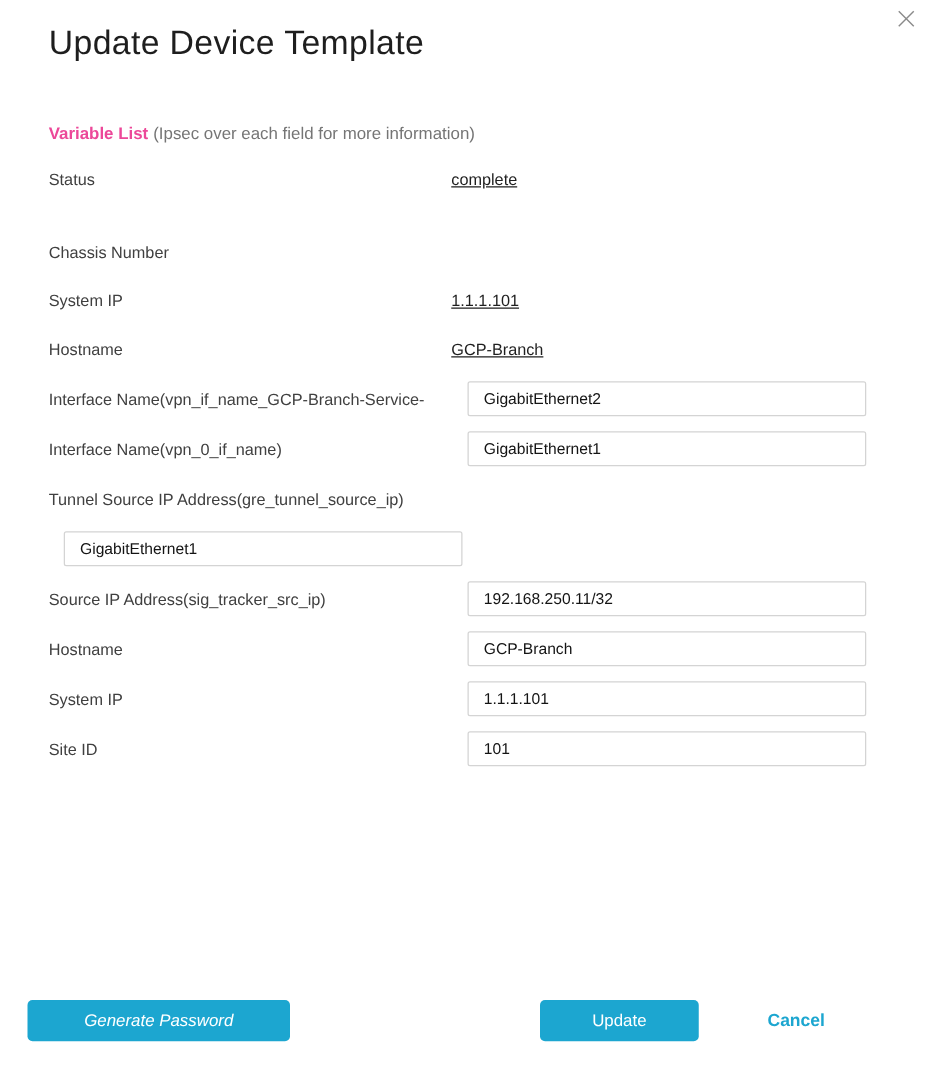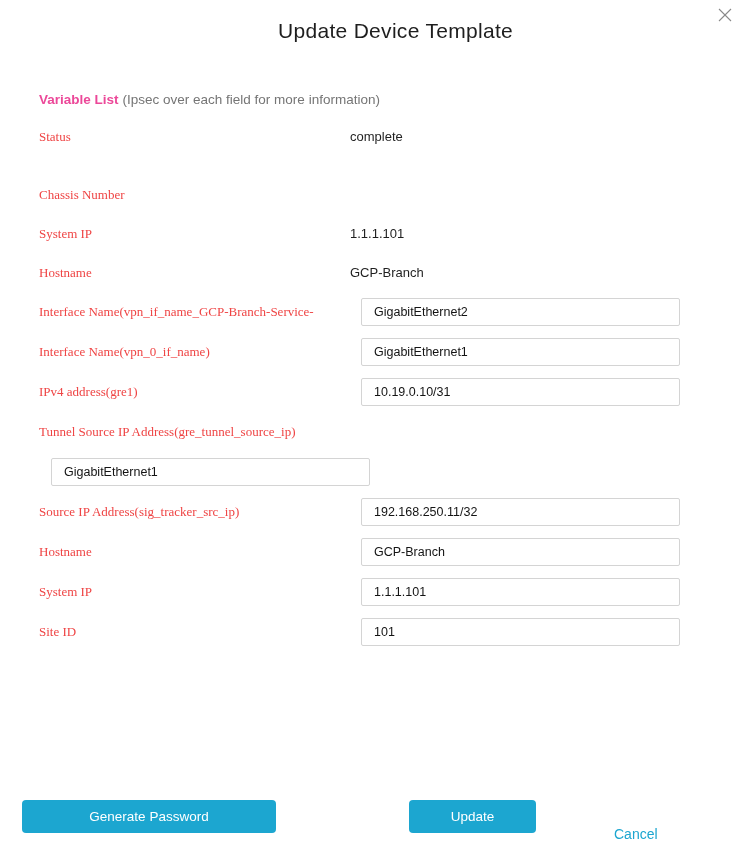--- a/index.html
+++ b/index.html
@@ -12,59 +12,58 @@
     overflow: hidden;
   }
   .close-btn {
     position: absolute; top: 4px; right: 16px;
     width: 22px; height: 22px;
     background: none; border: none; cursor: pointer;
     display: flex; align-items: center; justify-content: center;
   }
   .dialog-title {
     margin: 19px 0 0 39px;
-    font-size: 21px;
+    font-size: 27px;
     font-weight: 300;
     letter-spacing: 0.3px;
     color: #1e1e1e;
-    text-align: center;
   }
   .section-header {
     margin: 49px 0 0 39px;
     font-size: 13.5px;
     color: #757575;
   }
   .section-header .section-title {
     font-weight: bold;
     color: #ec4899;
     margin-right: 4px;
   }
   .fields { margin-top: 10px; }
   .row {
     display: flex;
     align-items: center;
     padding-left: 39px;
   }
   .row.static-row { height: 39px; }
-  .row.input-row  { height: 40px; }
+  .row.input-row  { height: 40px; gap: 13px; }
   .spacer { height: 19px; }
   .field-label {
     flex: 0 0 310px;
     width: 310px;
     font-size: 13px;
-    color: #ef4444;
+    color: #404040;
     white-space: nowrap;
     overflow: hidden;
-    font-family: Liberation Serif, serif;
   }
   .field-value {
-    margin-left: 1px;
+    margin-left: 12px;
     font-size: 13px;
     color: #1f1f1f;
     white-space: nowrap;
+    text-decoration: underline;
   }
   .field-input {
     width: 319px; height: 28px;
     border: 1px solid #d4d4d4;
     border-radius: 2px;
     background: #ffffff;
     padding: 0 10px 0 12px;
     font-family: "Liberation Sans", sans-serif;
     font-size: 12.5px;
     color: #141414;
@@ -80,30 +79,31 @@
     position: absolute;
     height: 33px;
     border: none;
     border-radius: 4px;
     background: var(--accent, #1CA6D0);
     color: #ffffff;
     font-family: "Liberation Sans", sans-serif;
     font-size: 13.5px;
     cursor: pointer;
   }
-  .btn-generate { left: 22px; top: 0; width: 254px; }
-  .btn-update   { left: 409px; top: 0; width: 127px; }
+  .btn-generate { left: 22px; top: 0; width: 210px; font-style: italic; }
+  .btn-update   { left: 432px; top: 0; width: 127px; }
   .link-cancel {
     position: absolute;
-    left: 614px; top: 18px;
+    left: 614px; top: 0;
     line-height: 33px;
     font-size: 14px;
     color: var(--accent, #1CA6D0);
     text-decoration: none;
     cursor: pointer;
+    font-weight: bold;
   }
 </style>
 </head>
 <body>
 
 <button class="close-btn" aria-label="Close">
   <svg width="14" height="14" viewBox="0 0 14 14">
     <line x1="1" y1="1" x2="13" y2="13" stroke="#8a8a8a" stroke-width="1.1"></line>
     <line x1="13" y1="1" x2="1" y2="13" stroke="#8a8a8a" stroke-width="1.1"></line>
   </svg>
@@ -135,24 +135,20 @@
     </div>
     <div class="row input-row">
       <div class="field-label">Interface Name(vpn_if_name_GCP-Branch-Service-</div>
       <input class="field-input" type="text" value="GigabitEthernet2" style="">
     </div>
     <div class="row input-row">
       <div class="field-label">Interface Name(vpn_0_if_name)</div>
       <input class="field-input" type="text" value="GigabitEthernet1" style="">
     </div>
     <div class="row input-row">
-      <div class="field-label">IPv4 address(gre1)</div>
-      <input class="field-input" type="text" value="10.19.0.10/31" style="">
-    </div>
-    <div class="row input-row">
       <div class="field-label">Tunnel Source IP Address(gre_tunnel_source_ip)</div>
     </div>
     <div class="row input-row">
       <input class="field-input" type="text" value="GigabitEthernet1" style="">
     </div>
     <div class="row input-row">
       <div class="field-label">Source IP Address(sig_tracker_src_ip)</div>
       <input class="field-input" type="text" value="192.168.250.11/32" style="">
     </div>
     <div class="row input-row">

